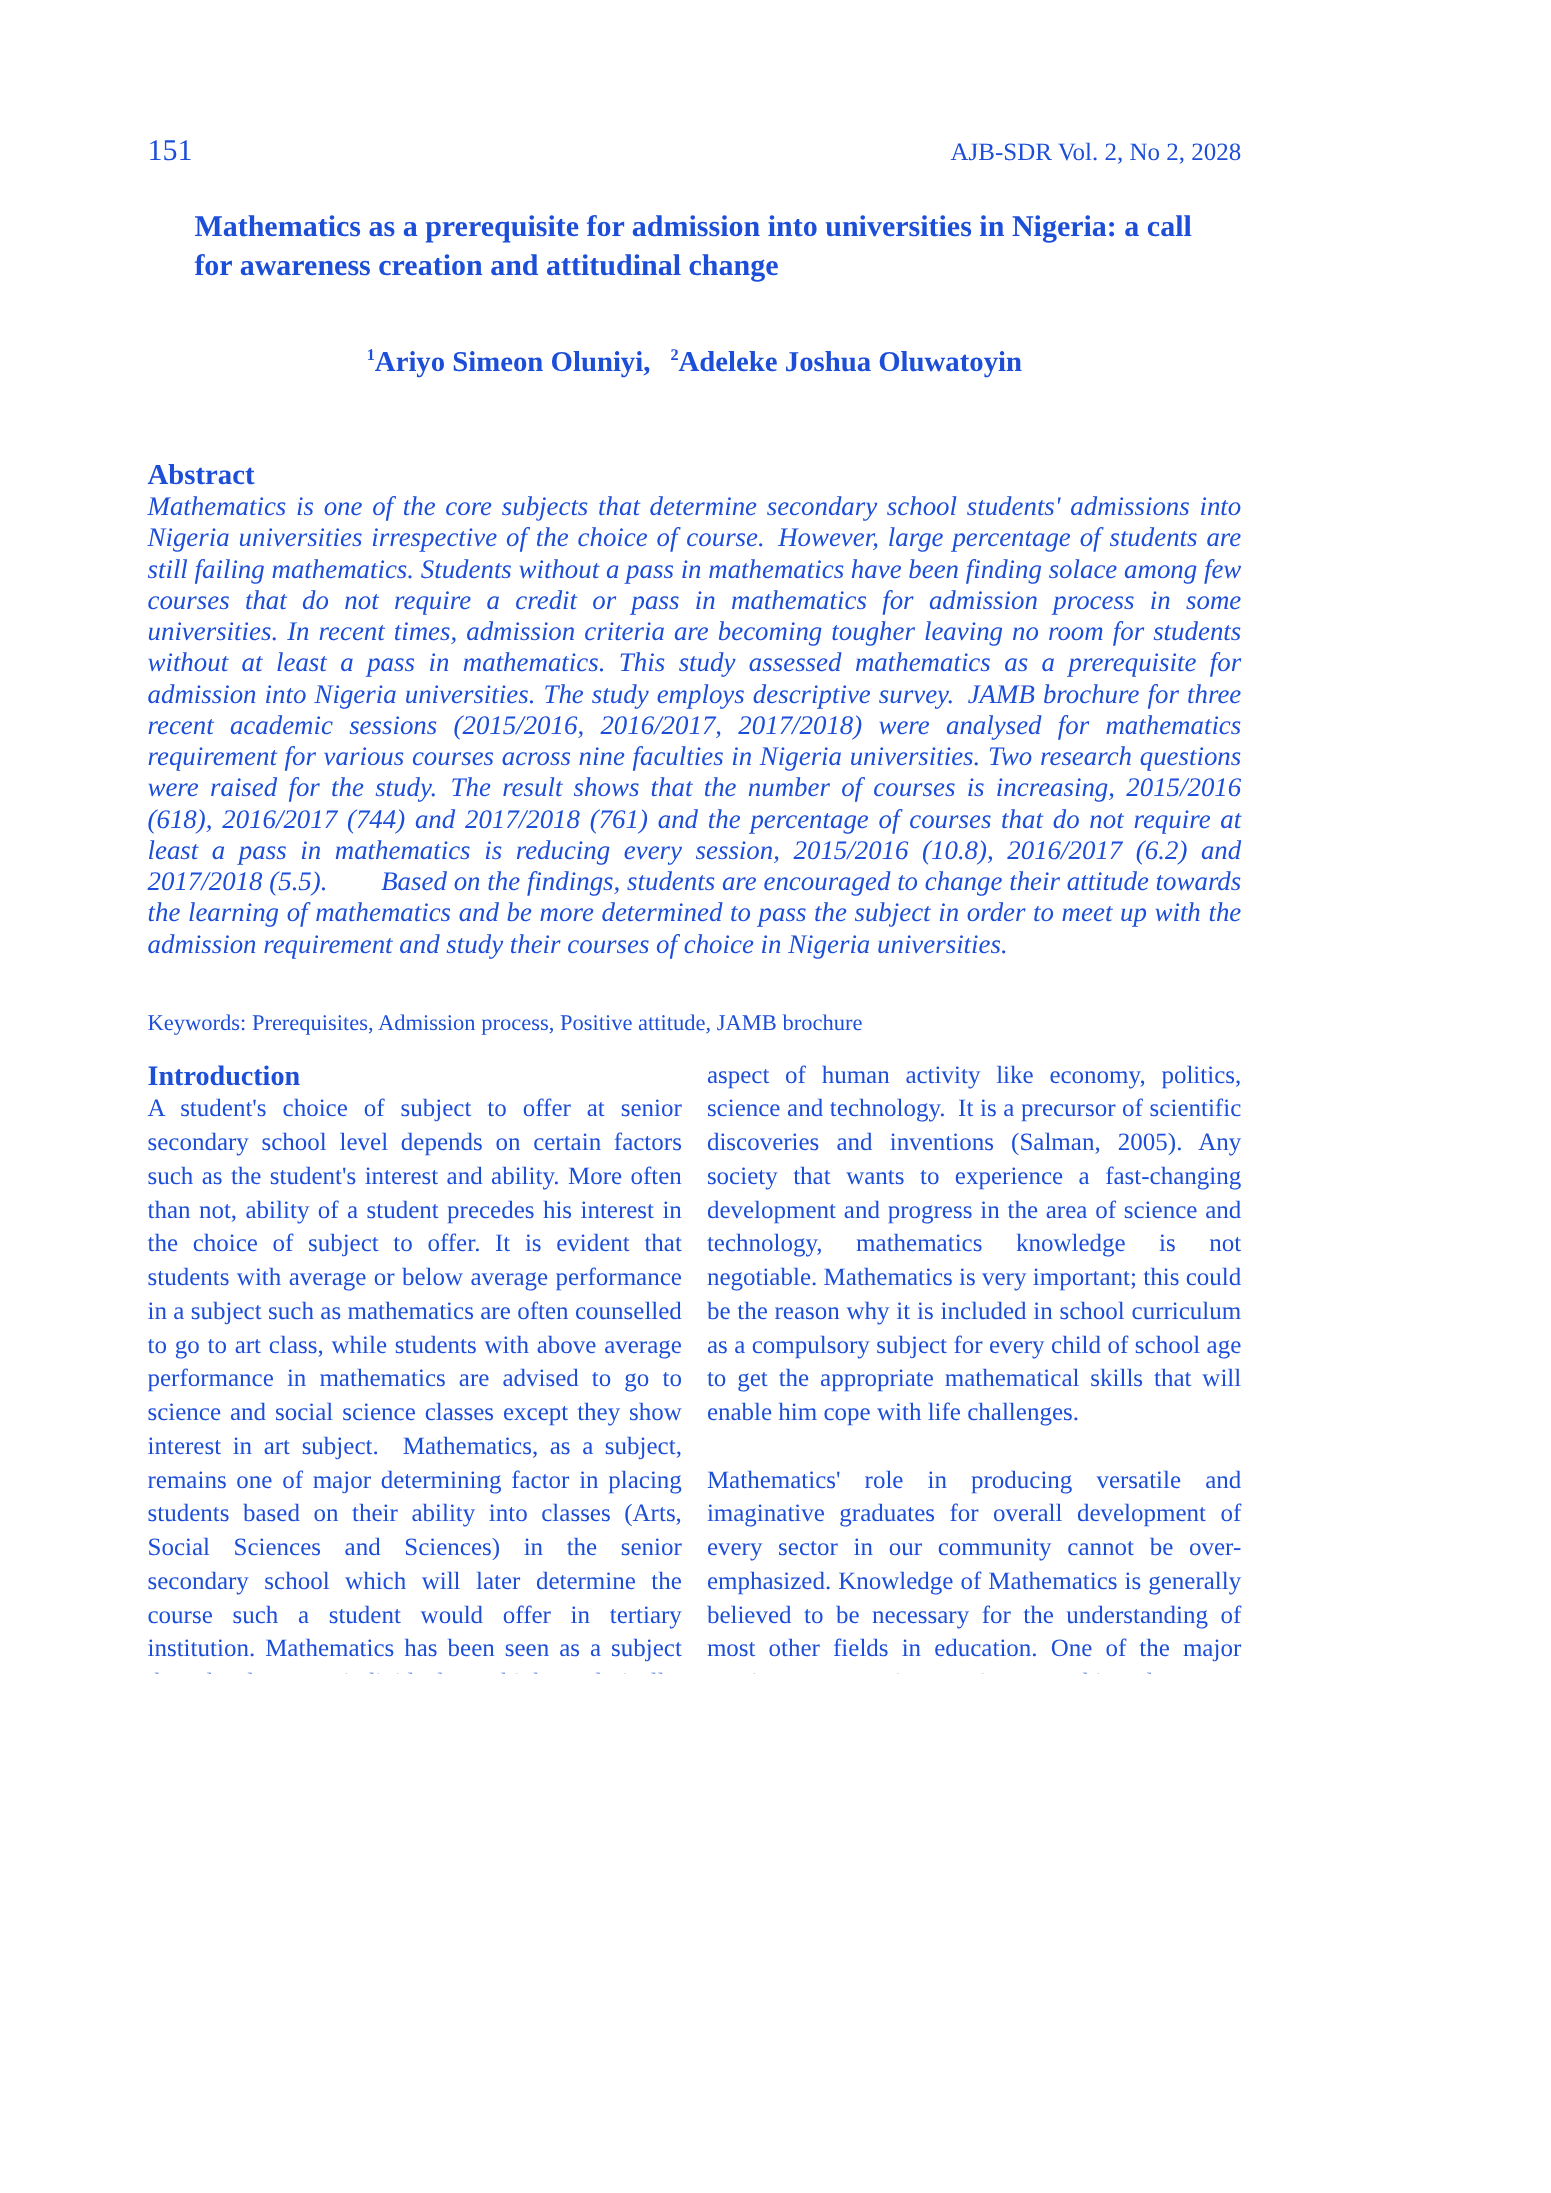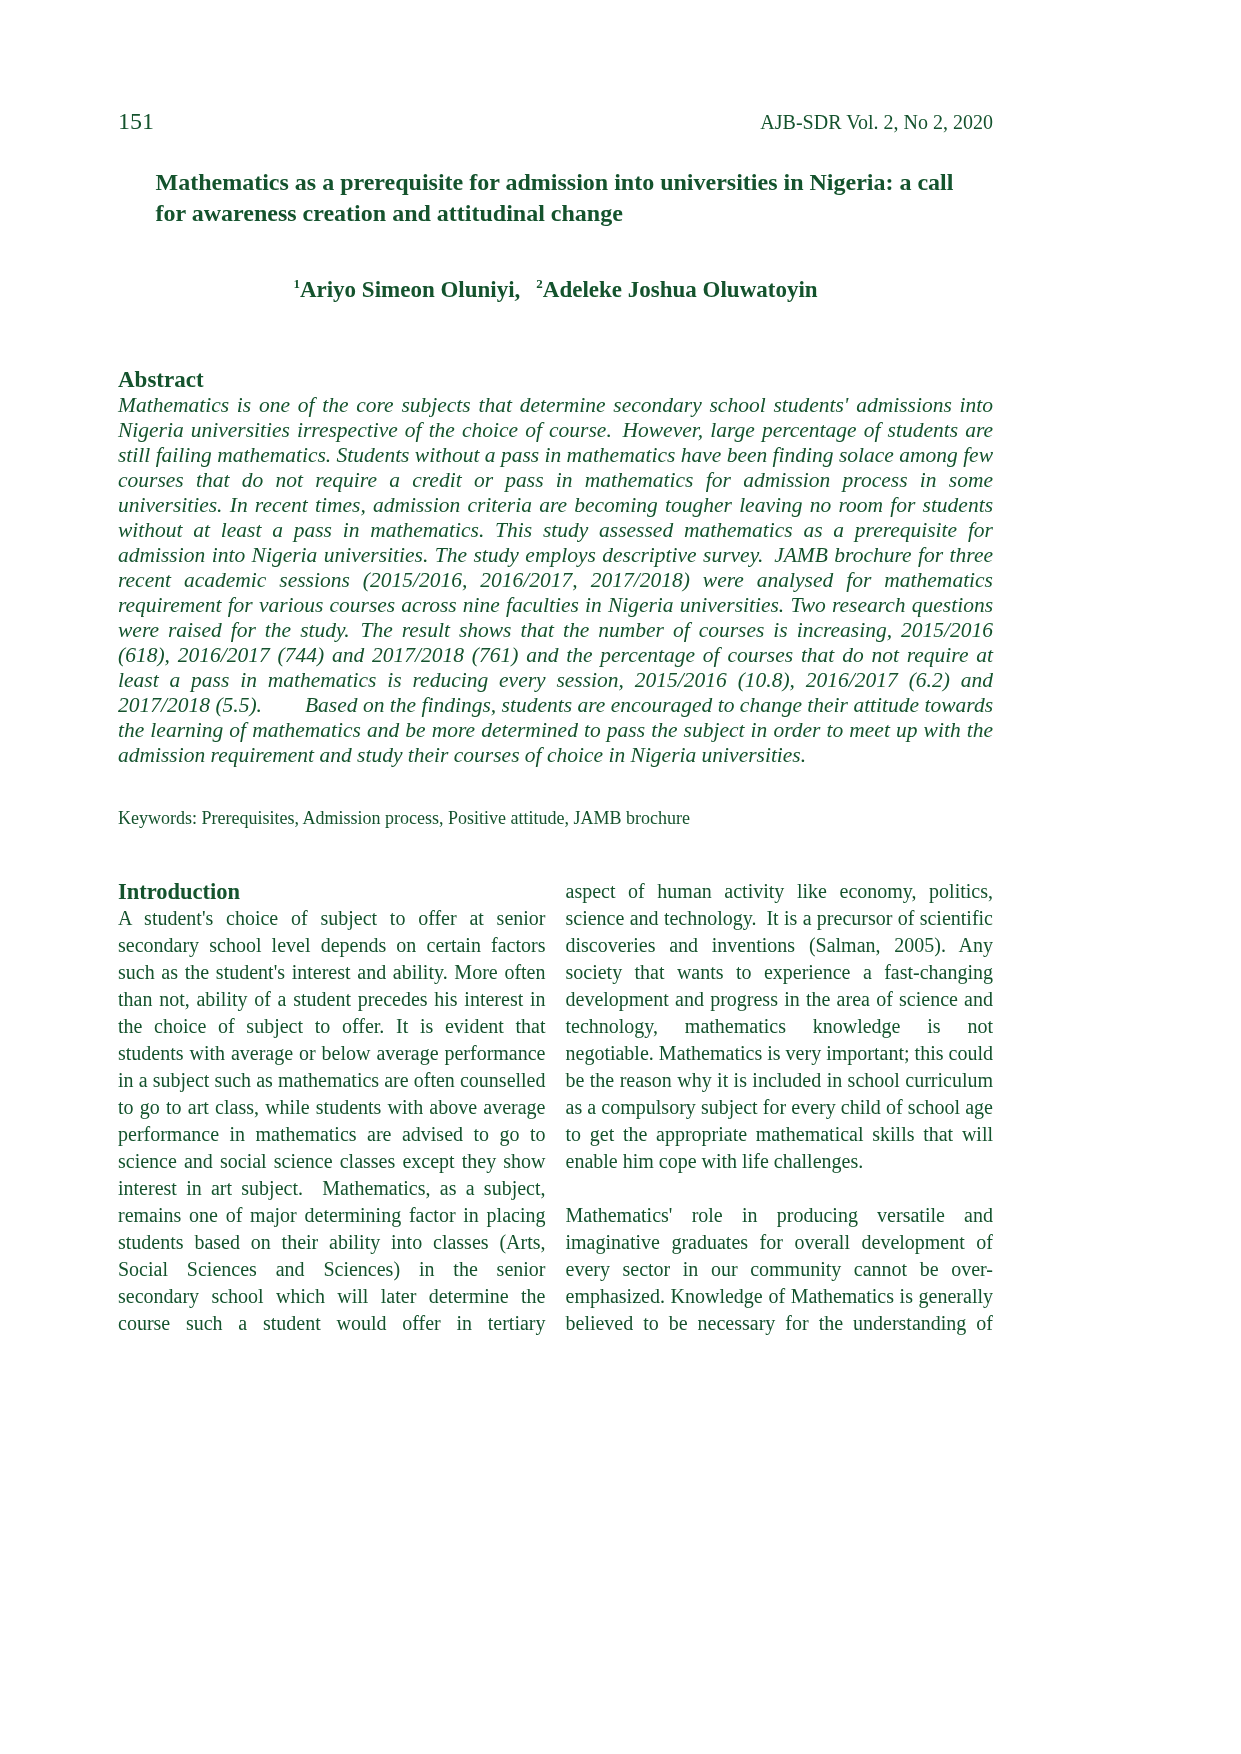--- a/index.html
+++ b/index.html
@@ -7,21 +7,21 @@
     padding: 0;
     background: #ffffff;
   }
   .page {
     position: relative;
     width: 1241px;
     height: 1339px;
     background: #ffffff;
     box-sizing: border-box;
     padding: 108px 248px 0 118px;
-    color: #14532d;
+    color: #1d4ed8;
     font-family: "Liberation Serif", serif;
     overflow: hidden;
   }
   .header {
     display: flex;
     justify-content: space-between;
     align-items: baseline;
   }
   .page-num {
     font-size: 24px;
@@ -65,21 +65,21 @@
     text-align: justify;
     margin: 1px 0 0 0;
   }
   .keywords {
     font-size: 18px;
     margin: 40px 0 0 0;
   }
   .columns {
     display: flex;
     gap: 20px;
-    margin-top: 49px;
+    margin-top: 18px;
   }
   .col {
     flex: 1 1 0;
     min-width: 0;
   }
   .col h2 {
     font-size: 22.5px;
     font-weight: bold;
     margin: 0;
     line-height: 27px;
@@ -94,21 +94,21 @@
     margin-top: 27px;
   }
 </style>
 </head>
 <body>
 
 <div class="page">
 
   <div class="header">
     <span class="page-num">151</span>
-    <span class="journal">AJB-SDR Vol. 2, No 2, 2020</span>
+    <span class="journal">AJB-SDR Vol. 2, No 2, 2028</span>
   </div>
 
   <h1 class="title">Mathematics as a prerequisite for admission into universities in Nigeria: a call for awareness creation and attitudinal change</h1>
 
   <div class="authors"><sup>1</sup><span>Ariyo Simeon Oluniyi,</span><span class="author-gap"></span><sup>2</sup><span>Adeleke Joshua Oluwatoyin</span></div>
 
   <div class="abstract-section">
     <h2>Abstract</h2>
     <p class="abstract-body">Mathematics is one of the core subjects that determine secondary school students' admissions into Nigeria universities irrespective of the choice of course. However, large percentage of students are still failing mathematics. Students without a pass in mathematics have been finding solace among few courses that do not require a credit or pass in mathematics for admission process in some universities. In recent times, admission criteria are becoming tougher leaving no room for students without at least a pass in mathematics. This study assessed mathematics as a prerequisite for admission into Nigeria universities. The study employs descriptive survey. JAMB brochure for three recent academic sessions (2015/2016, 2016/2017, 2017/2018) were analysed for mathematics requirement for various courses across nine faculties in Nigeria universities. Two research questions were raised for the study. The result shows that the number of courses is increasing, 2015/2016 (618), 2016/2017 (744) and 2017/2018 (761) and the percentage of courses that do not require at least a pass in mathematics is reducing every session, 2015/2016 (10.8), 2016/2017 (6.2) and 2017/2018 (5.5).  Based on the findings, students are encouraged to change their attitude towards the learning of mathematics and be more determined to pass the subject in order to meet up with the admission requirement and study their courses of choice in Nigeria universities.</p>
   </div>

